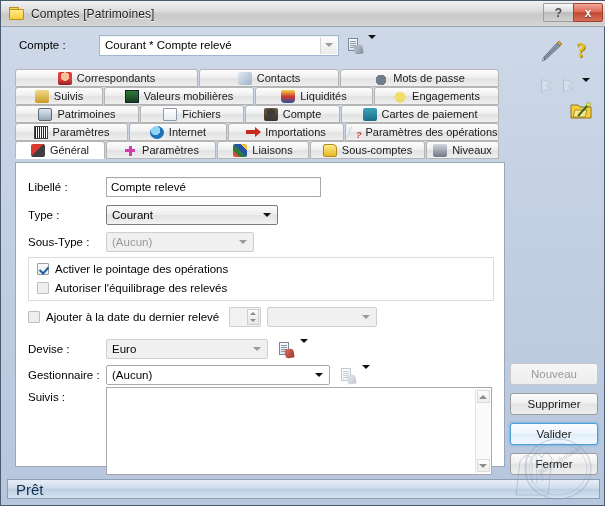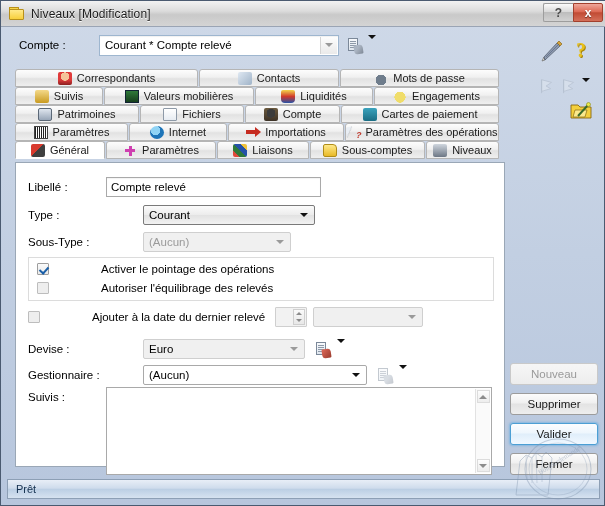--- a/index.html
+++ b/index.html
@@ -182,38 +182,38 @@
 
   .textbox {
     height:20px; background:#fff; border:1px solid #a9a9a9;
     display:flex; align-items:center; padding-left:4px; font-size:11.5px;
     box-shadow: inset 0 1px 1px rgba(0,0,0,.05);
   }
   .combo {
     height:20px; position:relative;
     background: linear-gradient(180deg,#fbfbfb 0%,#ececec 50%,#e2e2e2 51%,#f2f2f2 100%);
     border:1px solid #7a7a7a; border-radius:2px;
-    display:flex; align-items:center; padding-left:5px; font-size:11.5px;margin-left:37px;
+    display:flex; align-items:center; padding-left:5px; font-size:11.5px;
   }
   .combo .cbtn2 {
     position:absolute; right:2px; top:0; bottom:0;
     width:16px; display:flex; align-items:center; justify-content:center;
   }
   .combo.flat {
     background:#f0f0f0; border:1px solid #cfcfcf; color:#9a9a9a;
   }
   .combo.plainwhite {
     background:#fff; border:1px solid #a9a9a9; color:#000;
   }
 
   .groupbox {
     position:absolute; border:1px solid #dcdcdc; background:#fff;
   }
   .chk {
-    display:flex; align-items:center; font-size:11.5px;gap:46px;
+    display:flex; align-items:center; font-size:11.5px;
   }
   .chkbox {
     width:12px; height:12px; margin-right:6px; flex:none;
     background: linear-gradient(180deg,#fafafa,#eaeaea);
     border:1px solid #9d9d9d; position:relative; border-radius:1px;
   }
   .chkbox.checked:after {
     content:''; position:absolute; left:3px; top:1px;
     width:4px; height:7px; border:solid #1a5fa8; border-width:0 2px 2px 0;
     transform: rotate(42deg);
@@ -263,39 +263,39 @@
     background: linear-gradient(180deg,#fbfdff 0%,#eef6fd 45%,#e0eefa 50%,#f0f8ff 100%);
   }
 
   
   #statusbar {
     position:absolute; left:6px; bottom:6px; width:593px; height:20px;
     background: linear-gradient(180deg,#e8eef7 0%,#cfdcec 45%,#bccfe4 52%,#d6e2f0 100%);
     border:1px solid #8d9fb5;
     display:flex; align-items:center;
   }
-  #status-text { margin-left:8px; font-size:11px; color:#14304f; }
+  #status-text { margin-left:8px; font-size:15px; color:#14304f; }
 
   
   #watermark {
     position:absolute; right:4px; bottom:2px; width:104px; height:78px;
     opacity:.40; pointer-events:none;
   }
 </style>
 </head>
 <body>
 
 <div id="window">
 
   <div id="titlebar">
     <div class="tbicon">
       <div class="tab"></div>
         <div class="fold"></div>
     </div>
-    <span id="title-text">Niveaux [Modification]</span>
+    <span id="title-text">Comptes [Patrimoines]</span>
     <div class="caption-btns">
       <div class="cbtn help">?</div>
       <div class="cbtn close">x</div>
     </div>
   </div>
 
   <div id="compte-row">
     <span id="compte-label" class="flabel">Compte :</span>
     <div class="cb-combo">
       <span class="val" title="Sélectionner un compte">Courant * Compte relevé</span>

